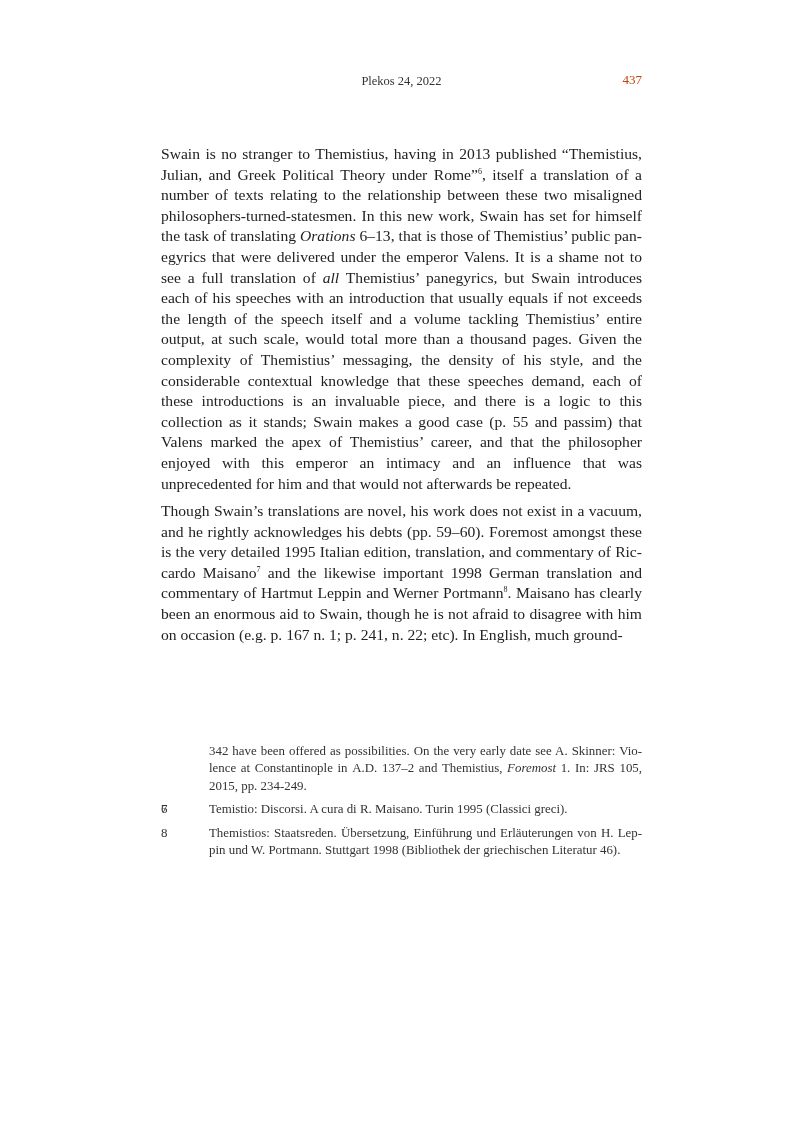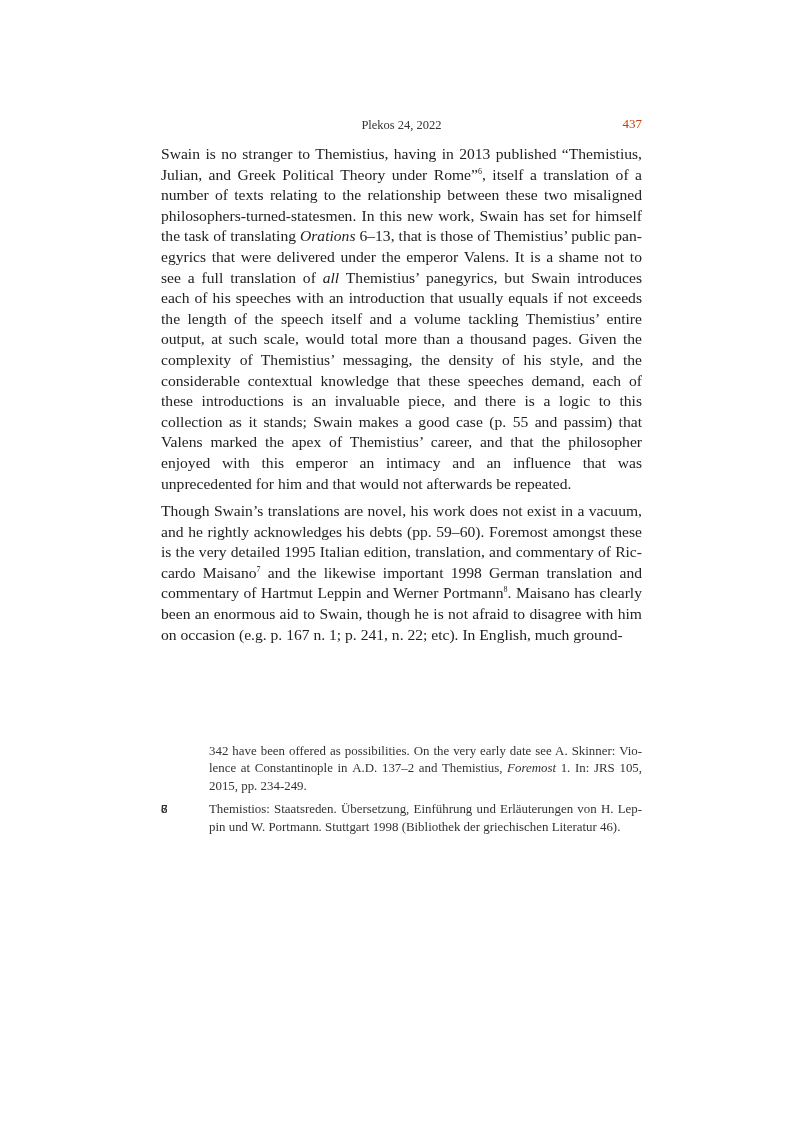--- a/index.html
+++ b/index.html
@@ -1,18 +1,18 @@
 <!DOCTYPE html>
 <html><head>
 <meta charset="utf-8">
 <style>
   html, body { margin: 0; padding: 0; background: #ffffff; }
   body { width: 799px; height: 1131px; position: relative; overflow: hidden;
          font-family: "Liberation Serif", "DejaVu Serif", serif; color: #222; }
-  .header { position: absolute; top: 72px; left: 161px; width: 481px; height: 20px; margin-top: 44px; }
+  .header { position: absolute; top: 72px; left: 161px; width: 481px; height: 20px; }
   .running-title { position: absolute; left: 0; right: 0; text-align: center; font-size: 12.5px; top: 2px; color:#333; }
   .page-number { position: absolute; right: 0; top: 0; font-size: 13px; color:#c2410c; }
   .body-text { position: absolute; top: 144px; left: 161px; width: 481px; font-size: 15.6px; line-height: 20.6px; text-align: justify; hyphens: manual; }
   .body-text p { margin: 0 0 7px 0; }
   sup { font-size: 8px; vertical-align: 6px; line-height: 0; }
   .footnotes { position: absolute; top: 743px; left: 161px; width: 481px; font-size: 12.9px; line-height: 17.4px; text-align: justify; color:#333; }
   .fn { position: relative; padding-left: 48px; margin-bottom: 6px; }
   .fn-num { position: absolute; left: 0; top: 0; }
   .sc { font-variant: small-caps; }
 </style>
@@ -25,15 +25,15 @@
 </div>
 
 <div class="body-text">
   <p><span>Swain is no stranger to Themistius, having in 2013 published “Themistius, Julian, and Greek Political Theory under Rome”</span><sup>6</sup><span>, itself a translation of a number of texts relating to the relationship between these two misaligned philosophers-turned-statesmen. In this new work, Swain has set for himself the task of translating </span><i>Orations</i><span> 6–13, that is those of Themistius’ public pan­egyrics that were delivered under the emperor Valens. It is a shame not to see a full translation of </span><i>all</i><span> Themistius’ panegyrics, but Swain introduces each of his speeches with an introduction that usually equals if not exceeds the length of the speech itself and a volume tackling Themistius’ entire output, at such scale, would total more than a thousand pages. Given the complexity of Themistius’ messaging, the density of his style, and the considerable con­textual knowledge that these speeches demand, each of these introductions is an invaluable piece, and there is a logic to this collection as it stands; Swain makes a good case (p. 55 and passim) that Valens marked the apex of The­mistius’ career, and that the philosopher enjoyed with this emperor an inti­macy and an influence that was unprecedented for him and that would not afterwards be repeated.</span></p>
   <p><span>Though Swain’s translations are novel, his work does not exist in a vacuum, and he rightly acknowledges his debts (pp. 59–60). Foremost amongst these is the very detailed 1995 Italian edition, translation, and commentary of Ric­cardo Maisano</span><sup>7</sup><span> and the likewise important 1998 German translation and commentary of Hartmut Leppin and Werner Portmann</span><sup>8</sup><span>. Maisano has clearly been an enormous aid to Swain, though he is not afraid to disagree with him on occasion (e.g. p. 167 n. 1; p. 241, n. 22; etc). In English, much ground-</span></p>
 </div>
 
 <div class="footnotes">
   <div class="fn"><span>342 have been offered as possibilities. On the very early date see A. Skinner: Vio­lence at Constantinople in </span><span class="sc">A.D.</span><span> 137–2 and Themistius, </span><i>Foremost</i><span> 1. In: JRS 105, 2015, pp. 234-249.</span></div>
   <div class="fn"><span class="fn-num">6</span></div>
-  <div class="fn"><span class="fn-num">7</span></div>
+  <div class="fn"><span class="fn-num">7</span><span>Temistio: Discorsi. A cura di R. Maisano. Turin 1995 (Classici greci).</span></div>
   <div class="fn"><span class="fn-num">8</span><span>Themistios: Staatsreden. Übersetzung, Einführung und Erläuterungen von H. Lep­pin und W. Portmann. Stuttgart 1998 (Bibliothek der griechischen Literatur 46).</span></div>
 </div>
 
 </body></html>

